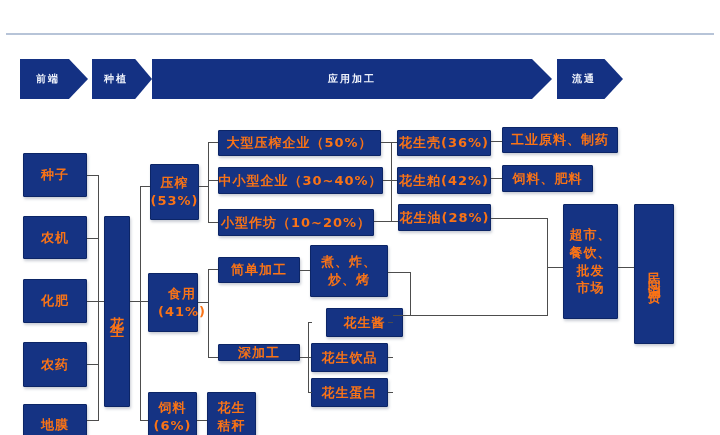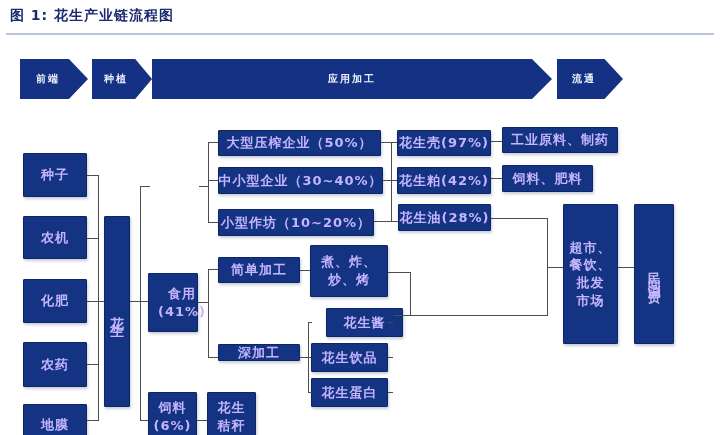--- a/index.html
+++ b/index.html
@@ -20,35 +20,34 @@
   .arrow{
     position:absolute;top:59px;height:40px;background:#143183;
     display:flex;align-items:center;justify-content:center;
     color:#eef2fb;font-weight:700;font-size:10px;letter-spacing:2px;
     filter:drop-shadow(1px 3px 2px rgba(110,120,140,.5));
   }
   .arrow.small{clip-path:polygon(0 0,72% 0,100% 50%,72% 100%,0 100%);padding-right:12px;box-sizing:border-box;}
   .arrow.big{clip-path:polygon(0 0,95% 0,100% 50%,95% 100%,0 100%);}
   .box{
     position:absolute;background:#153383;border:1px solid #0c2566;border-radius:1px;
-    color:#c4b5fd;font-weight:700;font-size:13px;letter-spacing:1px;
+    color:#f97316;font-weight:700;font-size:13px;letter-spacing:1px;
     display:flex;flex-direction:column;align-items:center;justify-content:center;
     box-sizing:border-box;box-shadow:1px 2px 3px rgba(120,130,150,.4);
     text-align:center;line-height:1.35;white-space:nowrap;
   }
   .box.vtext{writing-mode:vertical-rl;text-orientation:upright;letter-spacing:6px;}
   .box .ln{display:block;}
   .cline{position:absolute;background:#4d4d4d;}
 </style>
 </head>
 <body>
 
 <div class="canvas">
 
-  <div class="title">图 1: 花生产业链流程图</div>
   <div class="divider"></div>
 
   <div class="arrow small" style="left:20px;width:68px;">
       <span>前端</span>
     </div>
   <div class="arrow small" style="left:92px;width:60px;">
       <span>种植</span>
     </div>
   <div class="arrow big" style="left:152px;width:400px;">
       <span>应用加工</span>
@@ -58,55 +57,59 @@
     </div>
 
   <div class="box" style="left:23px;top:153px;width:64px;height:44px;">种子</div>
   <div class="box" style="left:23px;top:216px;width:64px;height:43px;">农机</div>
   <div class="box" style="left:23px;top:279px;width:64px;height:44px;">化肥</div>
   <div class="box" style="left:23px;top:342px;width:64px;height:45px;">农药</div>
   <div class="box" style="left:23px;top:404px;width:64px;height:42px;">地膜</div>
 
   <div class="box vtext" style="left:104px;top:216px;width:26px;height:191px;font-size:14px;">花生</div>
 
+  <div class="box" style="left:150px;top:164px;width:49px;height:56px;">
+    <span class="ln">压榨</span>
+    <span class="ln">(53%)</span>
+  </div>
   <div class="box" style="left:148px;top:273px;width:50px;height:59px;padding-left:18px;">
     <span class="ln">食用</span>
     <span class="ln">(41%)</span>
   </div>
   <div class="box" style="left:148px;top:392px;width:49px;height:50px;">
     <span class="ln">饲料</span>
     <span class="ln">(6%)</span>
   </div>
   <div class="box" style="left:207px;top:392px;width:49px;height:50px;">
     <span class="ln">花生</span>
     <span class="ln">秸秆</span>
   </div>
 
   <div class="box" style="left:218px;top:130px;width:163px;height:26px;">大型压榨企业（50%）</div>
   <div class="box" style="left:218px;top:167px;width:165px;height:27px;">中小型企业（30~40%）</div>
   <div class="box" style="left:218px;top:209px;width:156px;height:27px;">小型作坊（10~20%）</div>
 
-  <div class="box" style="left:397px;top:130px;width:94px;height:26px;">花生壳(97%)</div>
+  <div class="box" style="left:397px;top:130px;width:94px;height:26px;">花生壳(36%)</div>
   <div class="box" style="left:397px;top:167px;width:94px;height:27px;">花生粕(42%)</div>
   <div class="box" style="left:398px;top:204px;width:93px;height:27px;">花生油(28%)</div>
 
   <div class="box" style="left:502px;top:127px;width:116px;height:26px;">工业原料、制药</div>
   <div class="box" style="left:502px;top:165px;width:91px;height:27px;">饲料、肥料</div>
 
   <div class="box" style="left:310px;top:245px;width:78px;height:52px;">
     <span class="ln">煮、炸、</span>
     <span class="ln">炒、烤</span>
   </div>
   <div class="box" style="left:218px;top:257px;width:82px;height:26px;">简单加工</div>
   <div class="box" style="left:218px;top:344px;width:82px;height:17px;">深加工</div>
   <div class="box" style="left:326px;top:308px;width:77px;height:29px;">花生酱</div>
   <div class="box" style="left:311px;top:343px;width:77px;height:29px;">花生饮品</div>
   <div class="box" style="left:311px;top:378px;width:77px;height:29px;">花生蛋白</div>
 
-  <div class="box" style="left:563px;top:204px;width:55px;height:140px;">
+  <div class="box" style="left:563px;top:204px;width:55px;height:115px;">
     <span class="ln">超市、</span>
     <span class="ln">餐饮、</span>
     <span class="ln">批发</span>
     <span class="ln">市场</span>
   </div>
   <div class="box vtext" style="left:634px;top:204px;width:40px;height:140px;">民间消费</div>
 
 <div class="cline" style="left: 87px; top: 175px; width: 11px; height: 1px; background: rgb(77, 77, 77);"></div>
     <div class="cline" style="left: 87px; top: 238px; width: 11px; height: 1px; background: rgb(77, 77, 77);"></div>
     <div class="cline" style="left: 87px; top: 301px; width: 17px; height: 1px; background: rgb(77, 77, 77);"></div>

